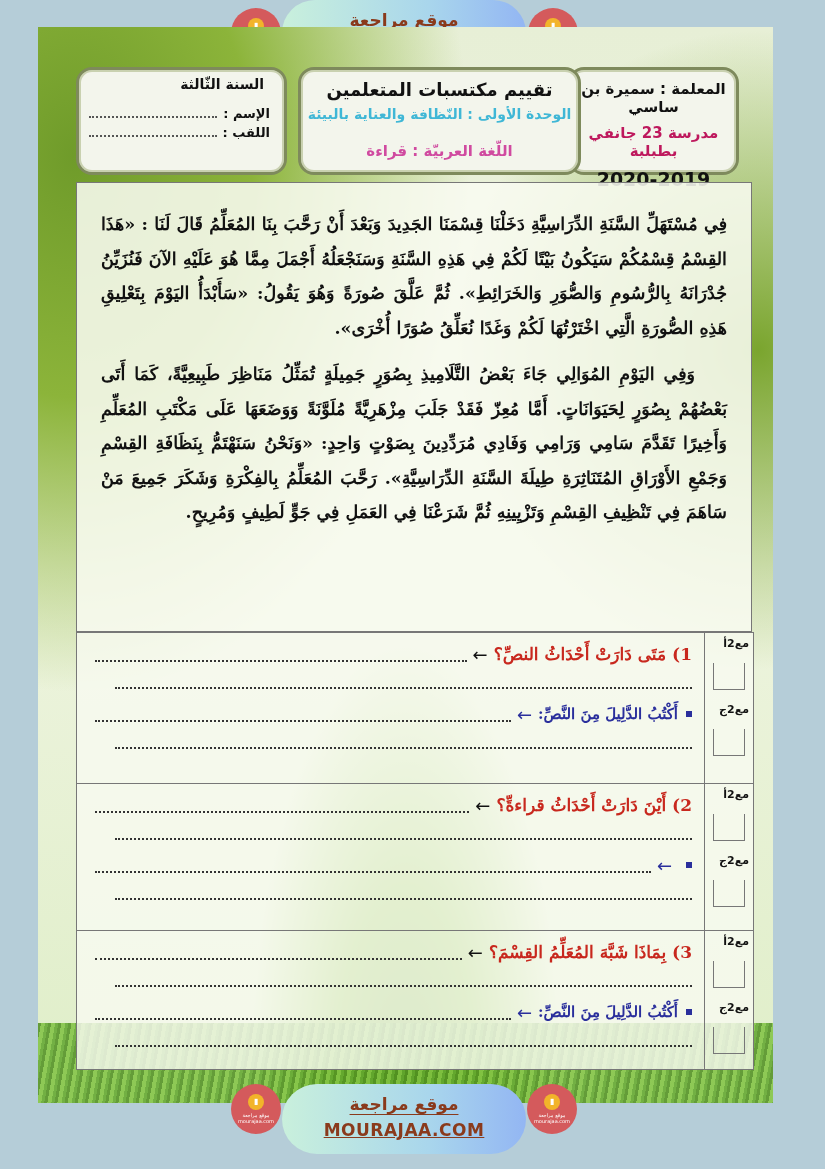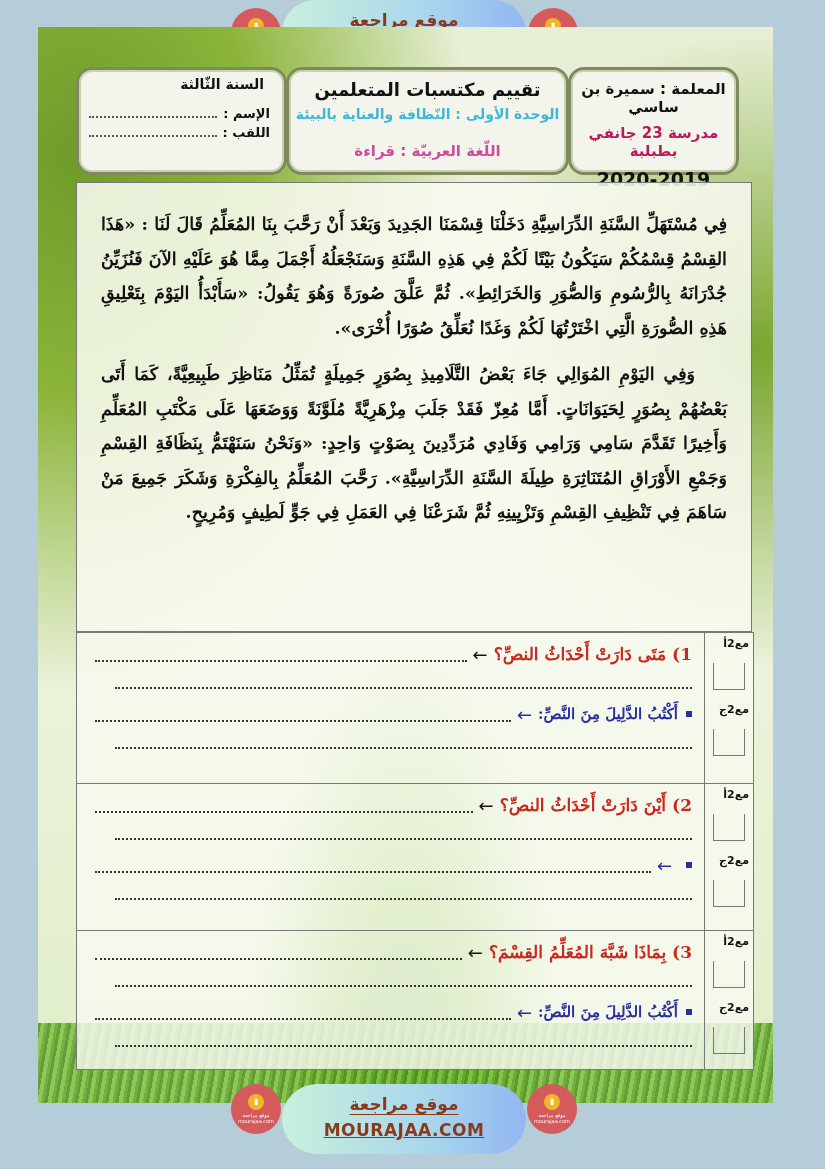--- a/index.html
+++ b/index.html
@@ -25,21 +25,21 @@
   
   .hbox {
     position:absolute; top:40px; height:102px;
     border:3px solid #7e8a5c; border-radius:16px;
     background:#f3f5ec;
     box-shadow: inset 0 0 0 2px #c9d1b0;
     text-align:center;
     direction:rtl;
   }
   .hbox.right { left:530px; width:165px; }
-  .hbox.mid { left:248px; width:277px; }
+  .hbox.mid { left:260px; width:277px; }
   .hbox.left { left:38px; width:205px; }
   .teacher { font-weight:bold; font-size:15px; color:#111; margin-top:10px; }
   .school { font-weight:bold; font-size:15px; color:#be185d; margin-top:8px; }
   .year { font-weight:bold; font-size:19px; color:#111; margin-top:8px; direction:ltr; }
   .mid .title { font-weight:bold; font-size:18px; color:#111; margin-top:9px; }
   .mid .unit { font-weight:bold; font-size:14px; color:#3fb7d6; margin-top:6px; }
   .mid .subject { font-weight:bold; font-size:15px; color:#d04aa0; margin-top:20px; }
   .left .grade { font-weight:bold; font-size:14px; color:#111; margin-top:6px; margin-right:20px; text-align:right; }
   .left .field { display:flex; align-items:baseline; justify-content:flex-start; margin:14px 14px 0 10px; font-weight:bold; font-size:13px; color:#111; }
   .left .field + .field { margin-top:4px; }
@@ -177,21 +177,21 @@
     <div class="qrow">
       <div class="qmark">
         <div class="mlabel" style="top:4px;">مع2أ</div>
         <div class="mbox" style="top:30px;"></div>
         <div class="mlabel" style="top:70px;">مع2ج</div>
         <div class="mbox" style="top:96px;"></div>
       </div>
       <div class="qbody">
         <div class="qline">
           <span class="qtext">2)</span>
-          <span class="qtext" style="margin-right:6px;">أَيْنَ دَارَتْ أَحْدَاثُ النصِّ؟</span>
+          <span class="qtext" style="margin-right:6px;">أَيْنَ دَارَتْ أَحْدَاثُ قراءةِّ؟</span>
           <span class="arrow">←</span>
           <span class="dotfill"></span>
         </div>
         <div class="dotline"></div>
         <div class="qline">
           <span class="bullet"></span>
           <span class="arrow blue">←</span>
           <span class="dotfill"></span>
         </div>
         <div class="dotline"></div>

